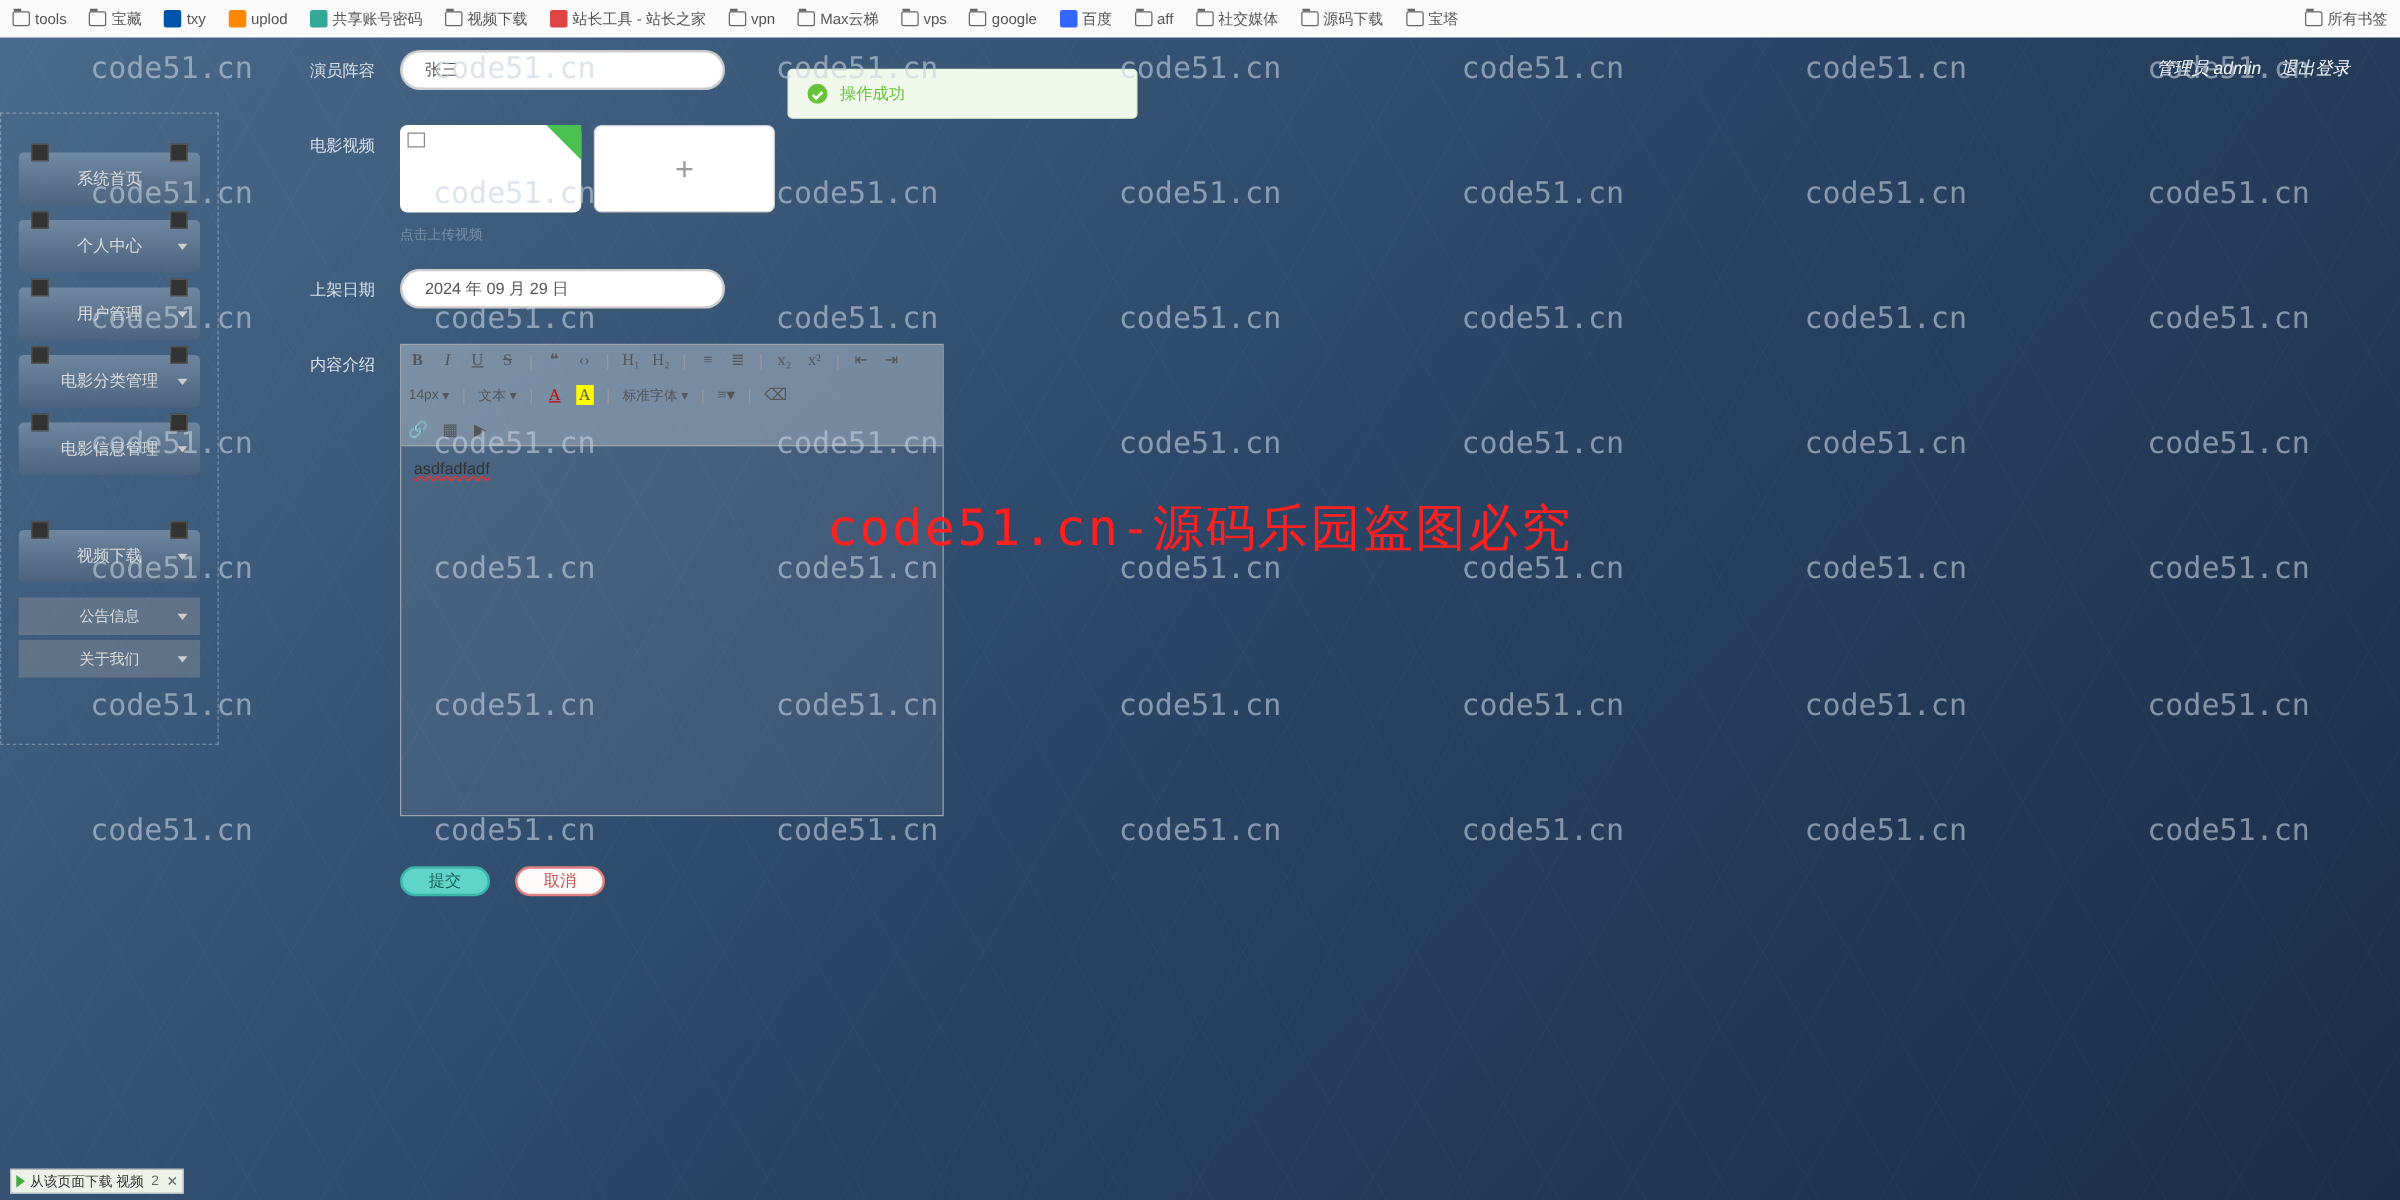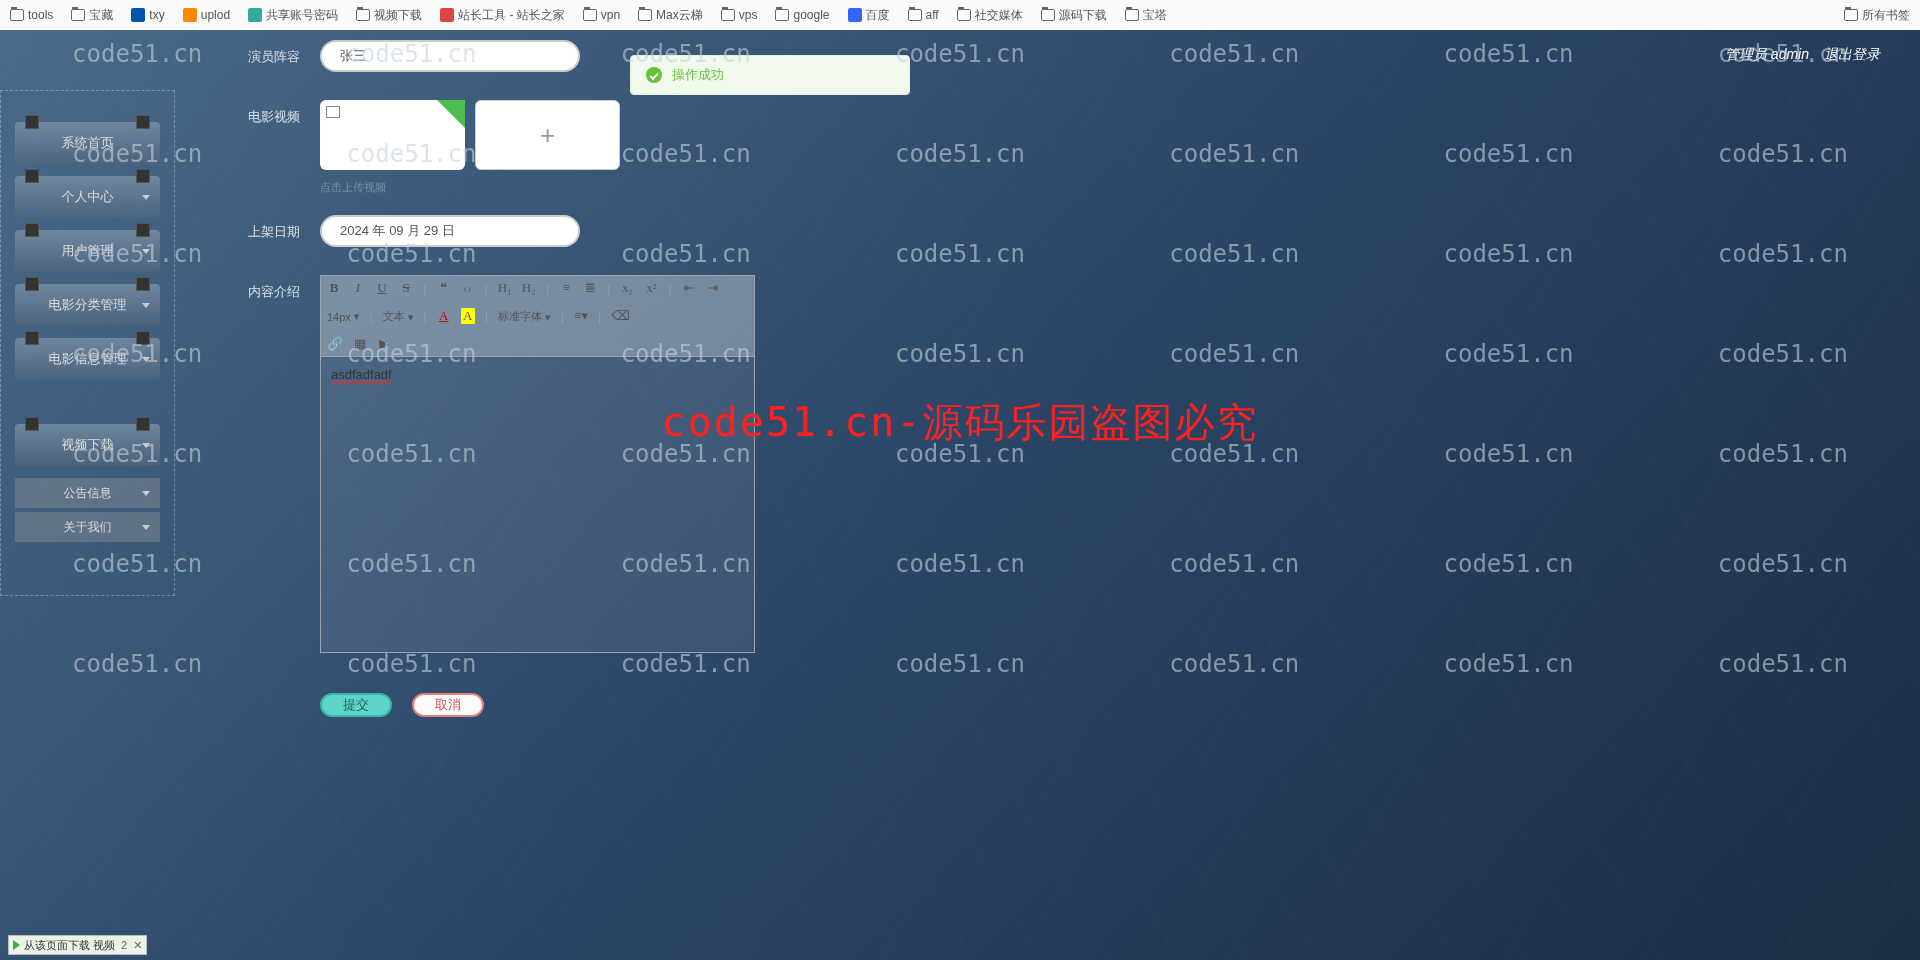--- a/index.html
+++ b/index.html
@@ -51,21 +51,21 @@
 .upload-thumb .triangle { position: absolute; top: 0; right: 0; width: 0; height: 0; border-left: 28px solid transparent; border-top: 28px solid #4ac050; }
 .upload-thumb .img-icon { position: absolute; top: 6px; left: 6px; width: 14px; height: 12px; border: 1px solid #888; }
 .upload-add { width: 145px; height: 70px; background: #fff; border: 1px solid #ccc; border-radius: 6px; display: flex; align-items: center; justify-content: center; color: #999; font-size: 26px; cursor: pointer; }
 .hint-text { font-size: 11px; color: rgba(255,255,255,0.3); margin-left: 100px; margin-top: -18px; margin-bottom: 20px; font-family: Liberation Serif, serif; }
 
 
 .editor { width: 435px; border: 1px solid #9aa5b0; }
 .editor-toolbar { background: rgba(240,243,246,0.35); border-bottom: 1px solid #9aa5b0; padding: 4px 6px; display: flex; flex-wrap: wrap; gap: 6px 10px; align-items: center; color: #555; font-size: 13px; }
 .editor-toolbar .tb-item { cursor: pointer; min-width: 14px; text-align: center; font-family: serif; }
 .editor-toolbar .tb-sep { color: #999; }
-.editor-toolbar .tb-select { font-size: 11px; display: flex; align-items: flex-end; gap: 3px; }
+.editor-toolbar .tb-select { font-size: 11px; display: flex; align-items: center; gap: 3px; }
 .editor-body { height: 295px; background: rgba(255,255,255,0.08); padding: 10px; font-size: 13px; }
 .editor-body .content-text { color: #333; text-decoration: underline wavy #d33; }
 
 
 .btn-row { display: flex; gap: 20px; margin-left: 100px; margin-top: 40px; }
 .btn { width: 72px; height: 24px; border-radius: 17px; display: flex; align-items: center; justify-content: center; font-size: 13px; cursor: pointer; }
 .btn-submit { background: #5fd4c8; border: 2px solid #3ab5a8; color: #1a6058; }
 .btn-cancel { background: #fdfafa; border: 2px solid #e08080; color: #d05050; }
 
 

